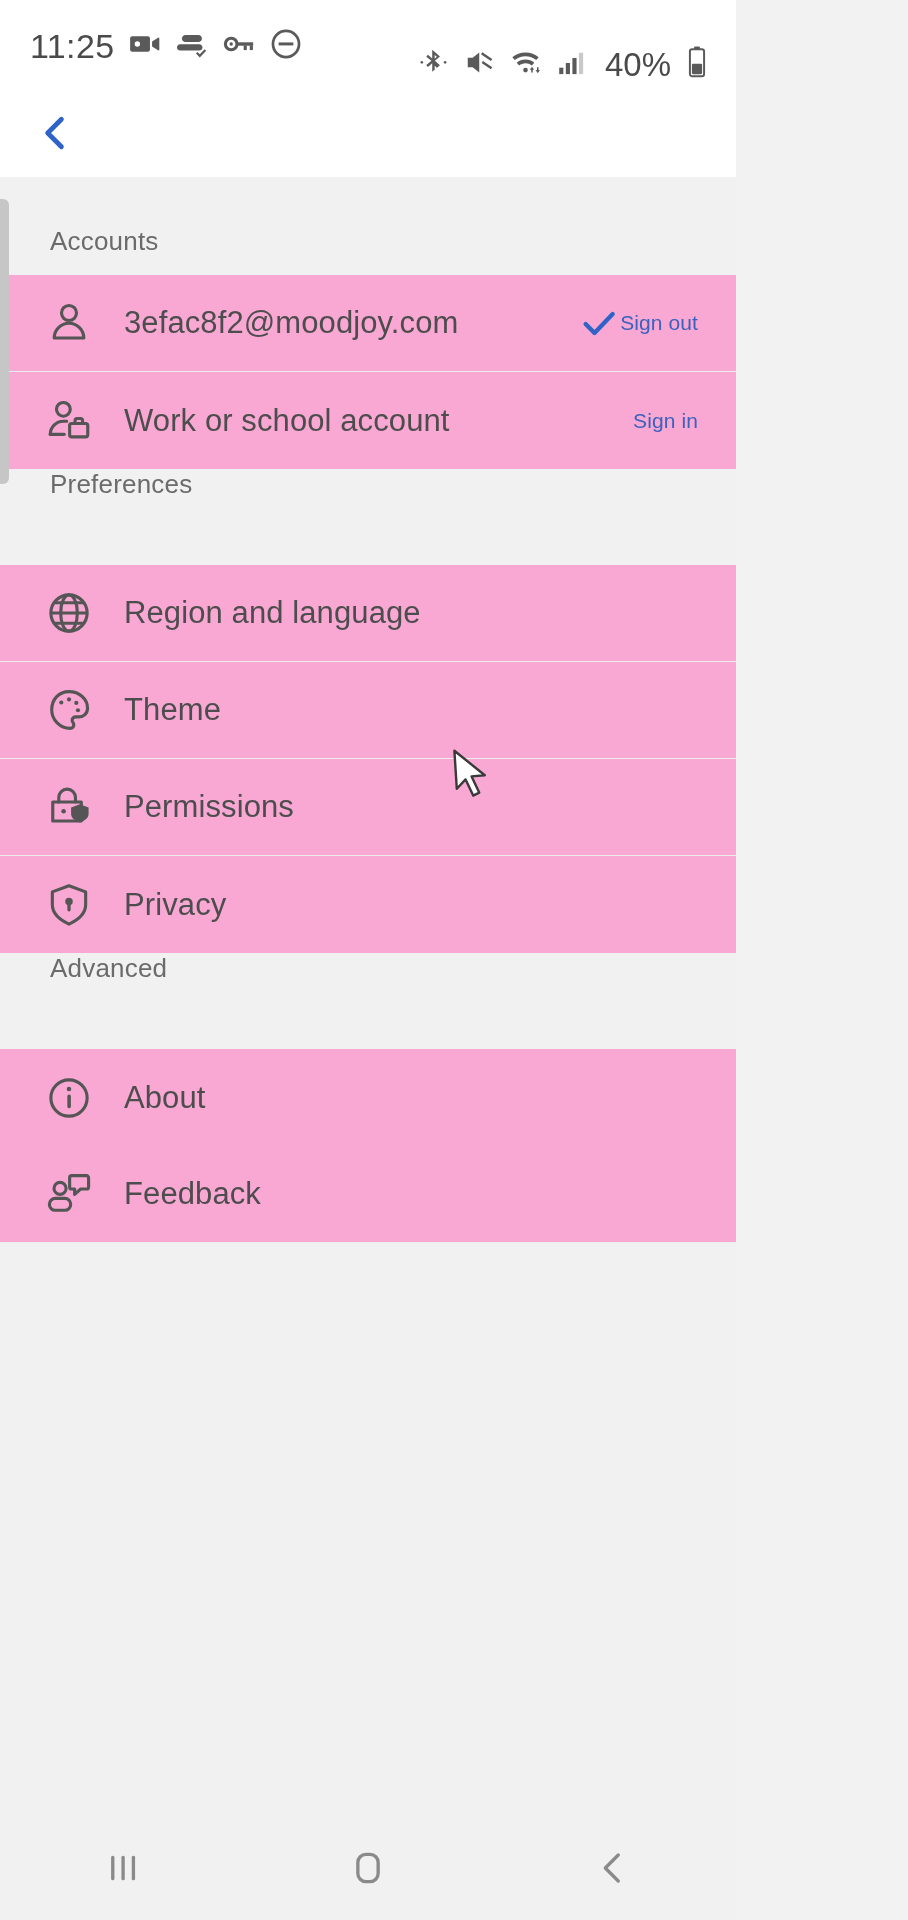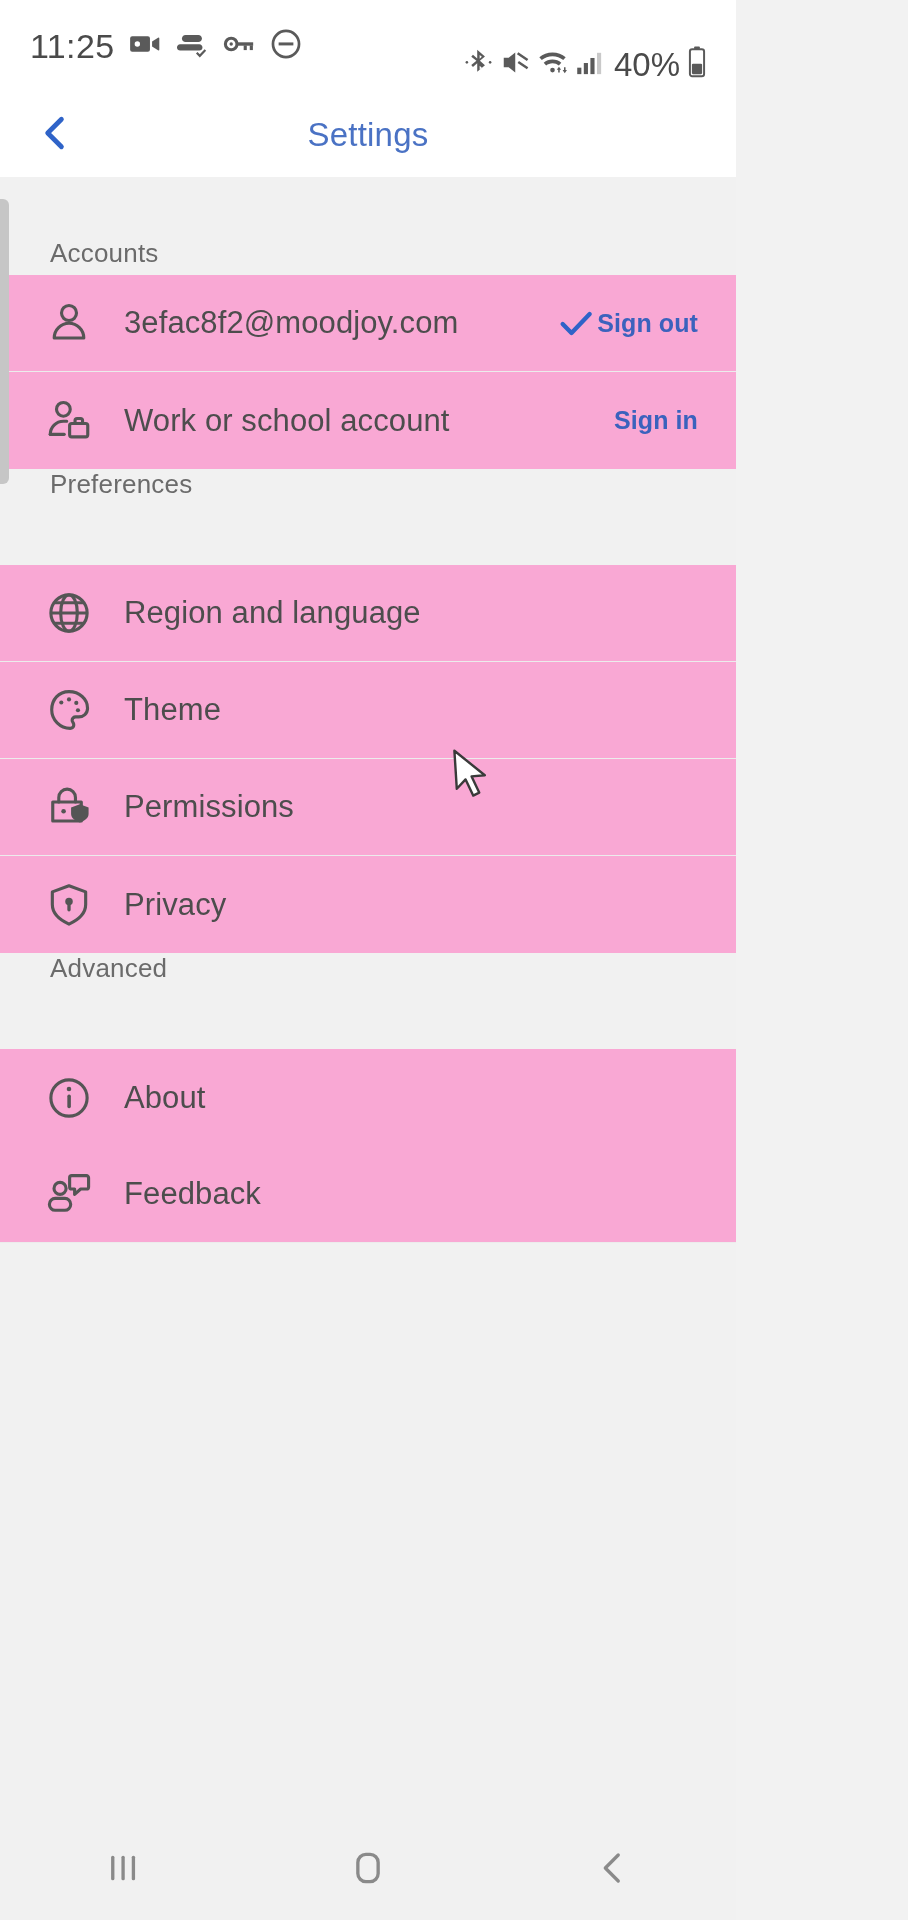--- a/index.html
+++ b/index.html
@@ -43,21 +43,21 @@
     font-size: 34px;
     color: #4a4a4a;
     letter-spacing: 0.4px;
     font-weight: 400;
     line-height: 1;
   }
   .status-spacer { flex: 1 1 auto; }
   .status-right {
     display: flex;
     align-items: center;
-    gap: 6px;
+    gap: 15px;
     margin-top: 36px;
   }
   .sicon { display: block; }
   .battery-pct {
     font-size: 33px;
     color: #4a4a4a;
     letter-spacing: 0px;
     line-height: 1;
     margin-left: 3px;
   }
@@ -113,21 +113,21 @@
 
   .section-header {
     background: #f1f1f1;
     padding: 0 0 0 50px;
     display: flex;
     align-items: center;
     color: #6b6b6b;
     font-size: 26px;
     letter-spacing: 0.2px;
   }
-  .section-header.first { height: 98px; align-items: flex-end; padding-bottom: 6px; }
+  .section-header.first { height: 98px; align-items: flex-end; padding-bottom: 18px; }
   .section-header.mid   { height: 96px; align-items: flex-start; }
 
   .rows { background: #ffffff; }
 
   .row {
     height: 97px;
     background: #f9a8d4;
     display: flex;
     align-items: center;
     padding: 0 30px 0 44px;
@@ -147,23 +147,23 @@
     flex: 1 1 auto;
     font-size: 31px;
     color: #4d4d4d;
     letter-spacing: 0.1px;
     padding-left: 18px;
   }
   .row-action {
     display: flex;
     align-items: center;
     gap: 1px;
-    font-size: 25px;
+    font-size: 21px;
     color: #3b62bd;
-    font-weight: 700;
+    font-weight: 400;
     letter-spacing: 0.1px;
     padding-right: 8px;
   }
   .row-action .check { display: flex; align-items: center; }
 
   .filler { background: #f1f1f1; height: 100%; }
 
   
   .cursor {
     position: absolute;
@@ -283,21 +283,20 @@
   </div>
 
   <div class="app-header">
     <div class="back-btn">
       <span>
         <svg width="44" height="44" viewBox="0 0 24 24">
             <path d="M15.5 4.5L8 12l7.5 7.5" fill="none" stroke="#2f63c8" stroke-width="2.6" stroke-linecap="round" stroke-linejoin="round"></path>
           </svg>
       </span>
     </div>
-    <div class="header-title">Settings</div>
   </div>
 
   <div class="content">
 
     <div class="scroll-indicator"></div>
 
     <div class="section-header first">
       <span>Accounts</span>
     </div>
     <div class="rows">

